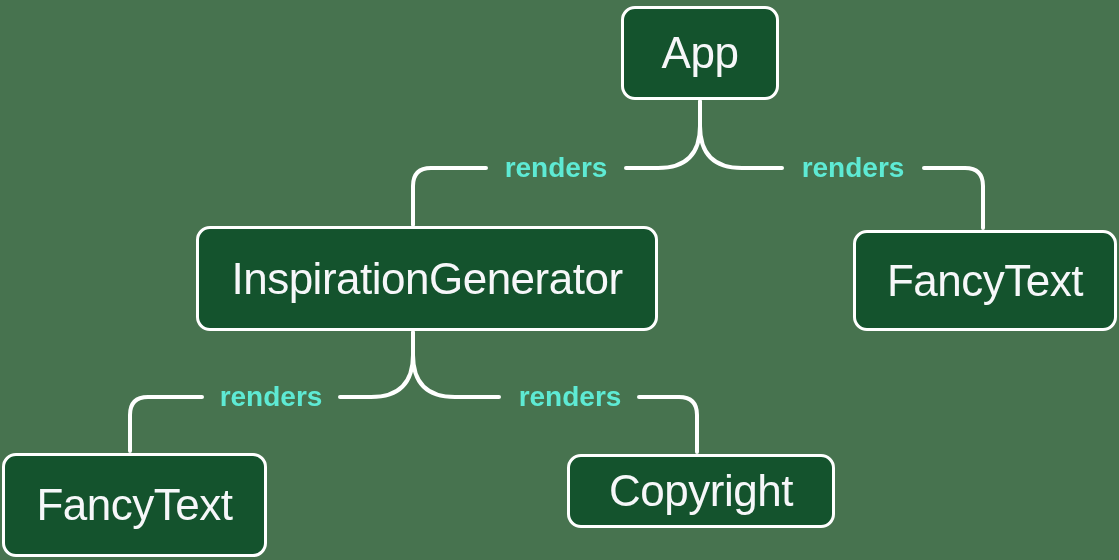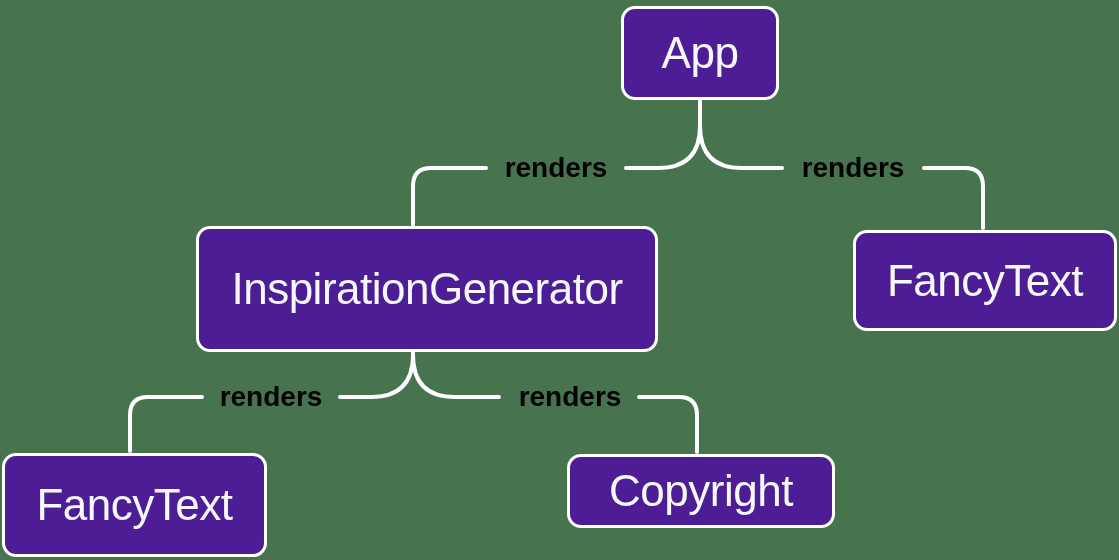--- a/index.html
+++ b/index.html
@@ -23,41 +23,41 @@
   }
   .wires path {
     fill: none;
     stroke: #FFFFFF;
     stroke-width: 4;
     stroke-linecap: round;
   }
   .node {
     position: absolute;
     box-sizing: border-box;
-    background: #4c1d95;
+    background: #14532d;
     border: 3.5px solid #FFFFFF;
     border-radius: 14px;
     display: flex;
     align-items: center;
     justify-content: center;
     color: #F6F7F9;
     font-size: 44px;
     font-weight: 400;
     letter-spacing: -0.5px;
     white-space: nowrap;
   }
   .node-app                  { left: 621px; top: 6px;   width: 158px; height: 94px;  }
-  .node-inspiration          { left: 196px; top: 226px; width: 462px; height: 126px; }
+  .node-inspiration          { left: 196px; top: 226px; width: 462px; height: 105px; }
   .node-fancy-right          { left: 853px; top: 230px; width: 264px; height: 101px; }
   .node-fancy-left           { left: 2px;   top: 453px; width: 265px; height: 104px; }
   .node-copyright            { left: 567px; top: 454px; width: 268px; height: 74px; }
   .edge-label {
     position: absolute;
     transform: translate(-50%, -50%);
-    color: #000000;
+    color: #5eead4;
     font-size: 28px;
     font-weight: 700;
     letter-spacing: 0px;
     white-space: nowrap;
   }
   .edge-label-1 { left: 556px; top: 168px; }
   .edge-label-2 { left: 853px; top: 168px; }
   .edge-label-3 { left: 271px; top: 397px; }
   .edge-label-4 { left: 570px; top: 397px; }
 </style>

